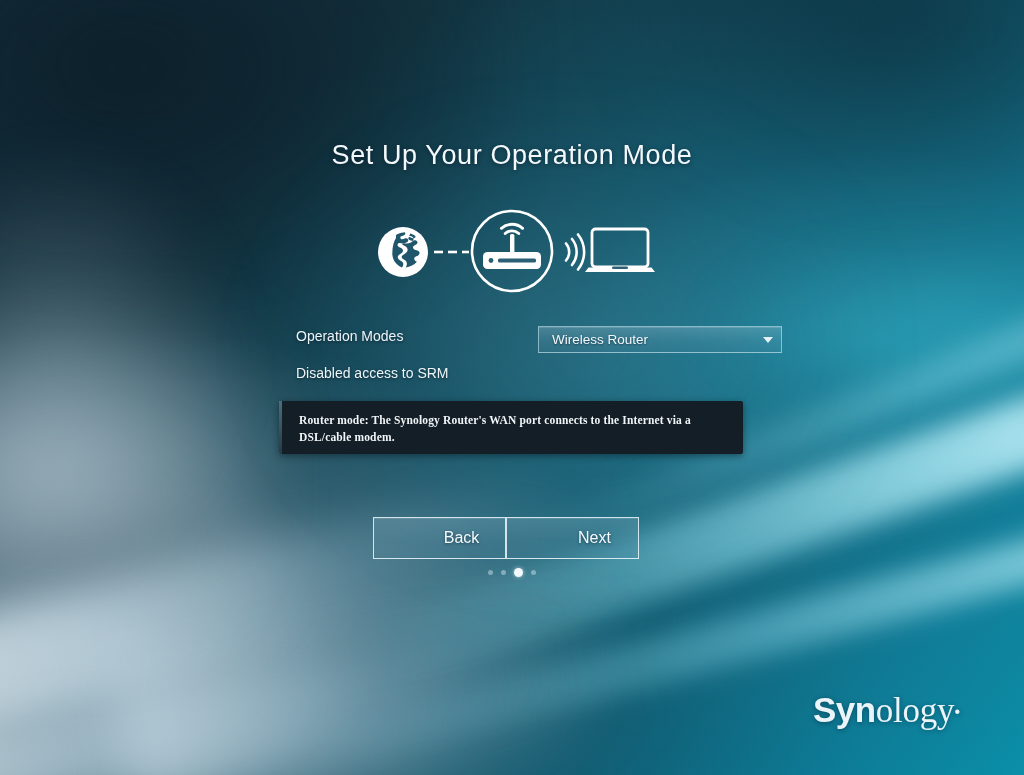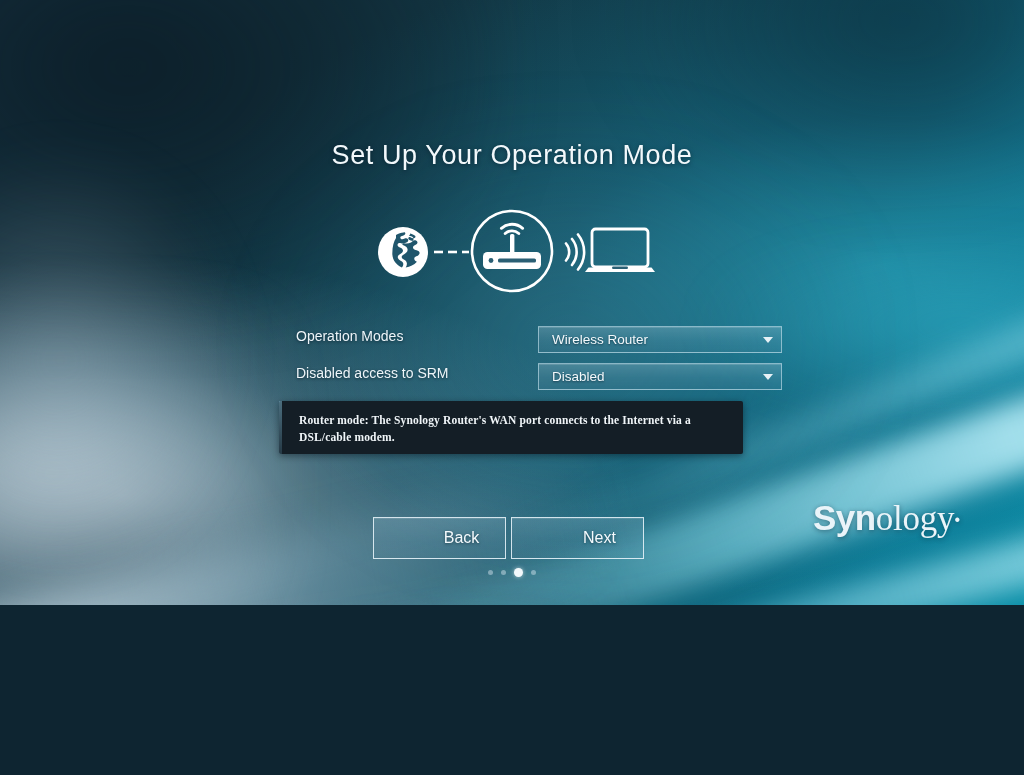--- a/index.html
+++ b/index.html
@@ -6,21 +6,21 @@
   html, body {
     width:1024px; height:775px;
     overflow:hidden;
     font-family:"Liberation Sans", sans-serif;
     background:#0e2531;
   }
 
   
   #screen {
     position:relative;
-    width:1024px; height:605px;
+    width:1024px; height:775px;
     overflow:hidden;
     background:
       radial-gradient(120% 95% at 86% 44%, rgba(46,176,201,0.55) 0%, rgba(30,130,158,0.30) 26%, rgba(21,70,92,0.0) 58%),
       radial-gradient(70% 55% at 12% 82%, rgba(205,221,232,0.60) 0%, rgba(150,181,199,0.28) 38%, rgba(40,80,100,0.0) 72%),
       linear-gradient(125deg, #16313f 0%, #14333f 22%, #12404f 45%, #10596e 70%, #0d7c97 88%, #0b8fa8 100%);
   }
   .bgstreak { position:absolute; filter:blur(18px); pointer-events:none; }
 
   
   .s1 { left:330px; top:470px; width:980px; height:70px;
@@ -135,30 +135,30 @@
   .btn {
     width:133px; height:42px;
     border:1px solid rgba(232,244,249,0.88);
     background:linear-gradient(180deg, rgba(150,190,208,0.26) 0%, rgba(110,160,184,0.16) 60%, rgba(95,145,170,0.13) 100%);
     color:#f4fafd; font-size:16px;
     display:flex; align-items:center; justify-content:center;
     text-shadow:0 1px 3px rgba(0,18,28,0.5);
     box-shadow:inset 0 1px 0 rgba(255,255,255,0.12);
     padding-left:44px;
   }
-  .btn + .btn { margin-left:5px; }
+  .btn + .btn { }
 
   
   .dots { position:absolute; left:0; right:0; top:568px; display:flex; justify-content:center; align-items:center; }
   .dot { width:5px; height:5px; border-radius:50%; background:rgba(222,236,243,0.45); margin:0 4px; }
   .dot.active { width:9px; height:9px; background:#f2f8fb; box-shadow:0 0 4px rgba(255,255,255,0.6); }
 
   
   .logo {
-    position:absolute; right:64px; bottom:66px;
+    position:absolute; right:64px; bottom:44px;
     color:#eaf4f9; white-space:nowrap;
     text-shadow:0 1px 5px rgba(0,25,40,0.45);
   }
   .logo .a { font-family:"Liberation Sans", sans-serif; font-weight:bold; font-size:35px; letter-spacing:-0.5px; }
   .logo .b { font-family:"Liberation Serif", serif; font-weight:400; font-size:35px; letter-spacing:-0.2px; }
   .logo .r { font-size:16px; vertical-align:28%; }
 </style>
 </head>
 <body>
 
@@ -237,26 +237,20 @@
         <div class="select">
           <div class="value">Wireless Router</div>
           <div class="arrow">
               <i></i>
             </div>
         </div>
       </div>
 
       <div class="frow">
         <div class="flabel">Disabled access to SRM</div>
-        <div class="select">
-          <div class="value">Disabled</div>
-          <div class="arrow">
-              <i></i>
-            </div>
-        </div>
       </div>
 
     </div>
 
     <div class="infobox">
       <div class="edge"></div>
       <p>Router mode: The Synology Router's WAN port connects to the Internet via a DSL/cable modem.</p>
     </div>
 
     <div class="buttons">

